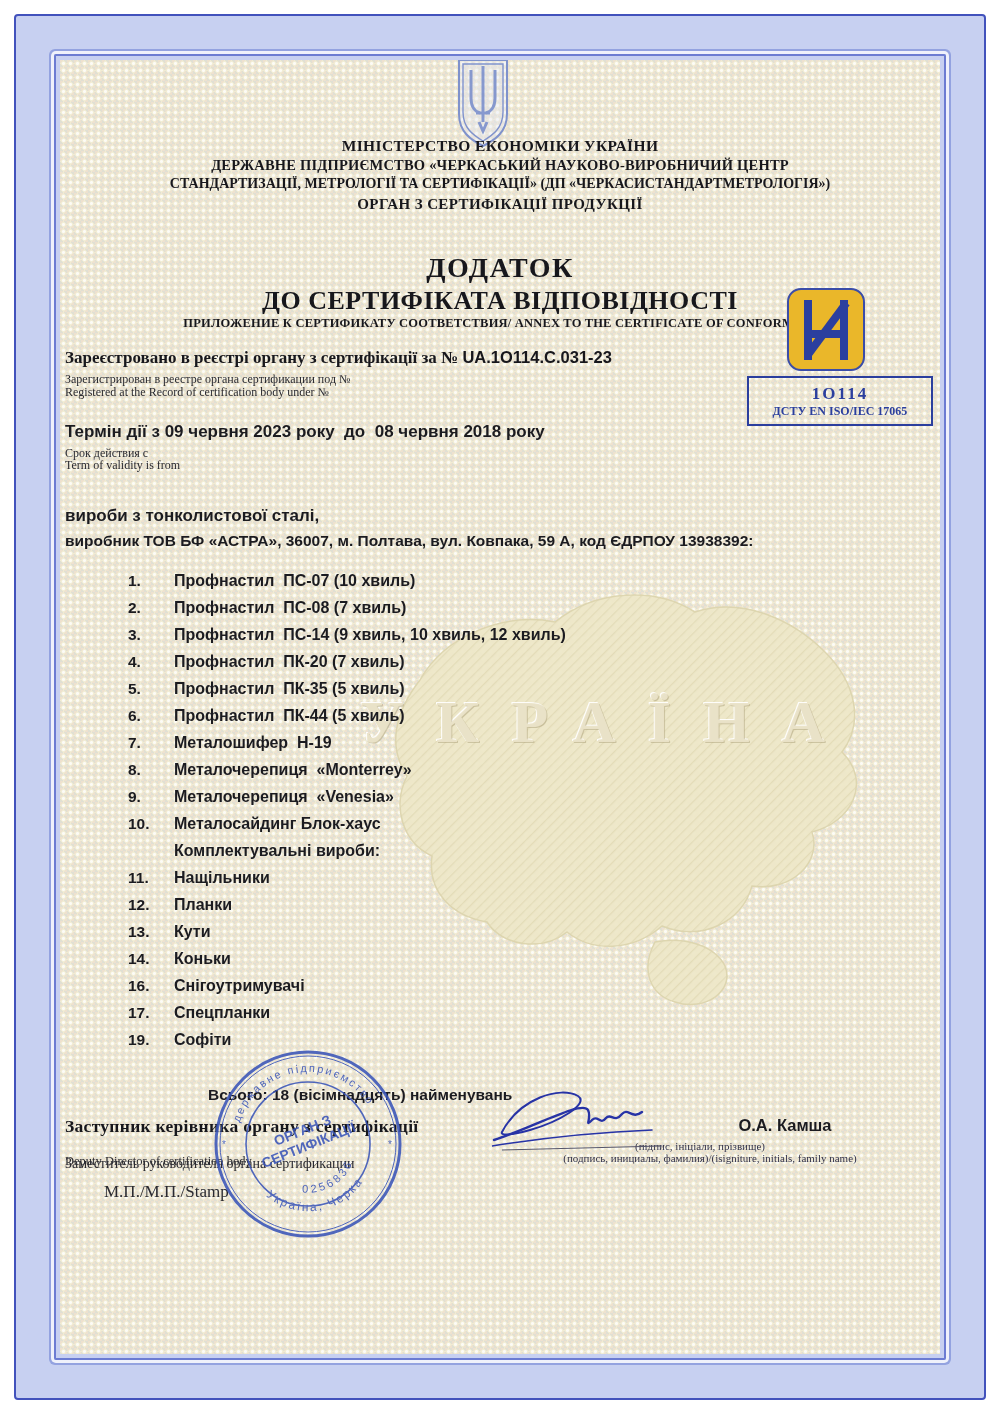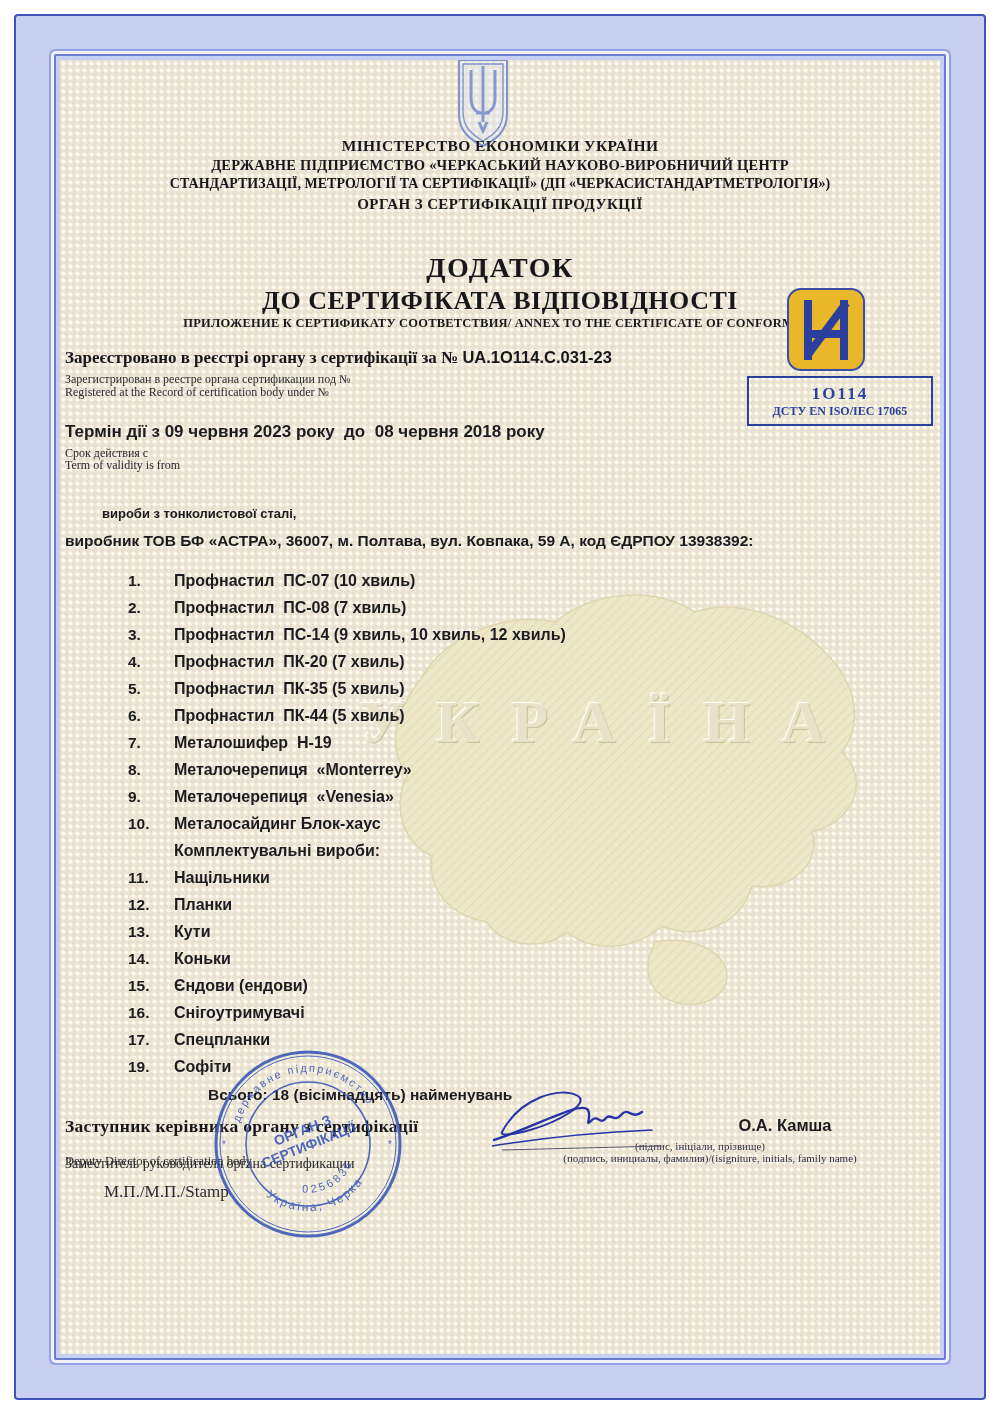--- a/index.html
+++ b/index.html
@@ -46,21 +46,21 @@
            display:flex;flex-direction:column;align-items:center;justify-content:center;color:#2b3f9e;}
   .std-code{font-size:17px;font-weight:bold;letter-spacing:2px;font-family:"Liberation Serif",serif;}
   .std-name{font-size:12px;font-weight:bold;font-family:"Liberation Serif",serif;}
   .reg-line{left:5px;top:288px;font-size:17px;}
   .reg-num{font-family:"Liberation Sans",sans-serif;font-weight:bold;font-size:16.5px;}
   .reg-sub1{left:5px;top:312px;font-size:12px;}
   .reg-sub2{left:5px;top:325px;font-size:12px;}
   .val-line{left:5px;top:362px;font-size:17px;}
   .val-sub1{left:5px;top:386px;font-size:12px;}
   .val-sub2{left:5px;top:398px;font-size:12px;}
-  .prod1{left:5px;top:446px;font-size:13px;margin-left:37px;}
+  .prod1{left:5px;top:446px;font-size:17px;}
   .prod2{left:5px;top:472px;font-size:15.5px;}
   
   .list{left:68px;top:512px;width:640px;}
   .lrow{display:flex;height:27px;align-items:flex-start;}
   .lnum{width:46px;font-size:15.5px;}
   .ltxt{font-size:16px;}
   .total{left:148px;top:1026px;font-size:15.5px;}
   .role1{left:5px;top:1056px;font-size:17.5px;letter-spacing:.3px;}
   .role2{left:5px;top:1096px;font-size:14px;}
   .role3{left:5px;top:1094px;font-size:12.5px;}
@@ -204,24 +204,20 @@
           <span class="lnum sansB">12.</span>
           <span class="ltxt sansB pre">Планки</span>
         </div>
       <div class="lrow">
           <span class="lnum sansB">13.</span>
           <span class="ltxt sansB pre">Кути</span>
         </div>
       <div class="lrow">
           <span class="lnum sansB">14.</span>
           <span class="ltxt sansB pre">Коньки</span>
-        </div>
-      <div class="lrow">
-          <span class="lnum sansB">15.</span>
-          <span class="ltxt sansB pre">Єндови (ендови)</span>
         </div>
       <div class="lrow">
           <span class="lnum sansB">16.</span>
           <span class="ltxt sansB pre">Снігоутримувачі</span>
         </div>
       <div class="lrow">
           <span class="lnum sansB">17.</span>
           <span class="ltxt sansB pre">Спецпланки</span>
         </div>
       <div class="lrow">

